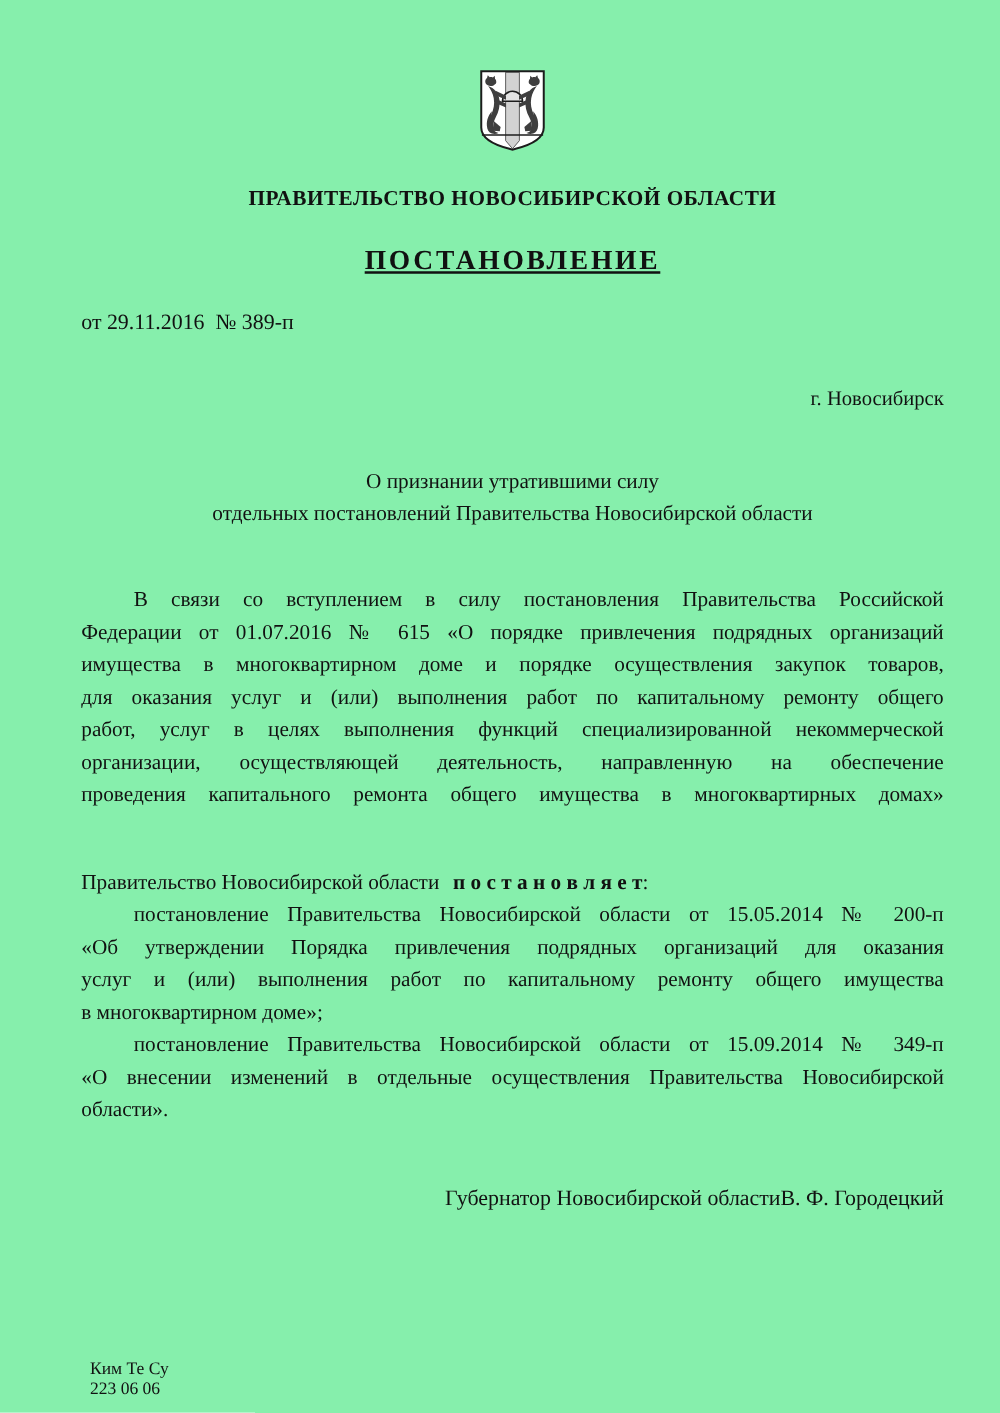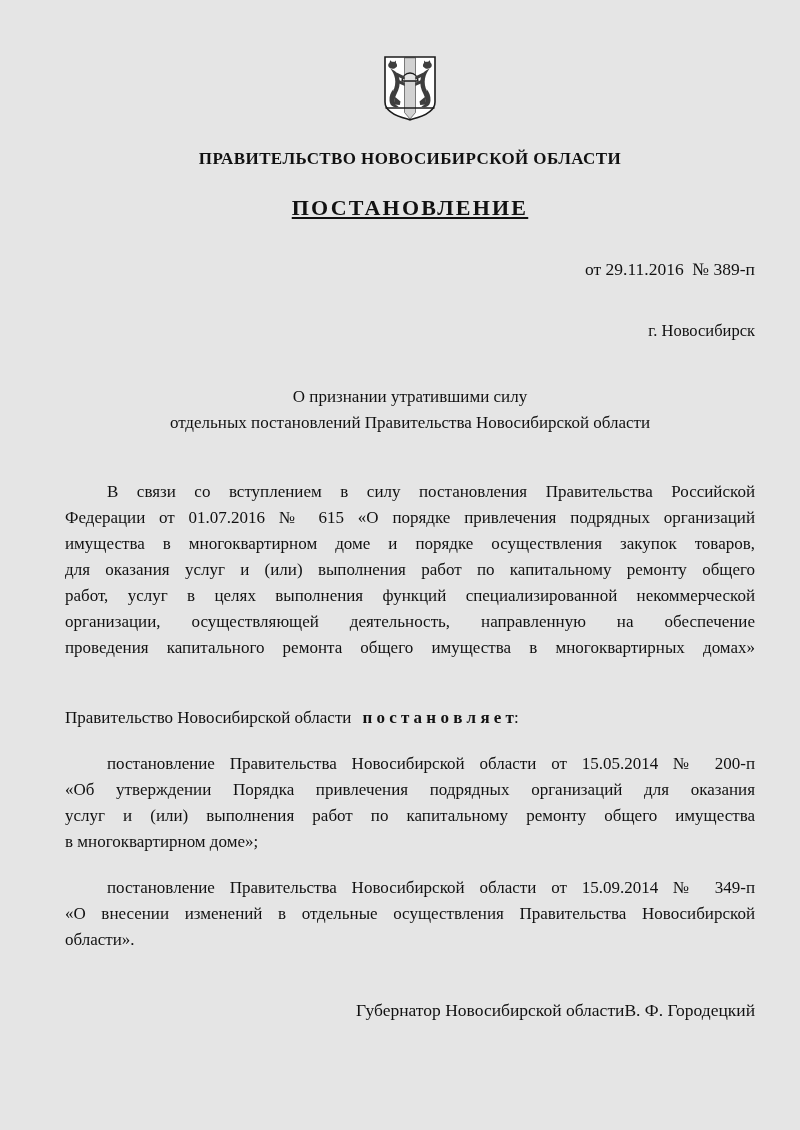--- a/index.html
+++ b/index.html
@@ -1,41 +1,41 @@
 <!DOCTYPE html>
 <html><head>
 <meta charset="utf-8">
 <style>
   html,body { margin:0; padding:0; }
   body {
     width:800px; height:1130px; background:#ffffff; color:#111;
     font-family:"Liberation Serif","DejaVu Serif",serif;
     -webkit-font-smoothing:antialiased;
   }
-  .page { position:relative; width:800px; height:1130px; overflow:hidden; background:#e5e5e5; }
+  .page { position:relative; width:800px; height:1130px; overflow:hidden; background:#86efac; }
   .content { padding:0 45px 0 65px; }
 
   .emblem { margin:55px auto 0 auto; width:54px; height:67px; display:block; }
 
   .org-name {
     margin-top:27px; text-align:center; font-weight:bold;
     font-size:17px; line-height:20px; letter-spacing:0.4px;
   }
   .doc-type {
     margin-top:26px; text-align:center; font-weight:bold;
     font-size:22px; line-height:26px; letter-spacing:2.2px;text-decoration:underline;
   }
-  .date-line { margin-top:36px; text-align:right; font-size:17.5px; line-height:24px; }
+  .date-line { margin-top:24px; text-align:left; font-size:17.5px; line-height:24px; }
   .city-line { margin-top:40px; text-align:right; font-size:16.5px; line-height:20px; }
 
   .subject { margin-top:43px; text-align:center; font-size:17px; line-height:26px; }
 
   .bodytext { margin-top:43px; font-size:17px; line-height:26px; }
   .para div { text-align:justify; text-align-last:justify; }
-  .para.indent-first div:first-child { text-indent:42px;margin-top:20px; }
+  .para.indent-first div:first-child { text-indent:42px; }
   .para.last-left div:last-child { text-align:left; text-align-last:left; }
   .bline { font-size:17px; line-height:26px;margin-top:44px; }
   .bline.left { text-align:left; text-align-last:left; }
   .bline.ind { text-indent:42px; }
   .resolve-word { font-weight:bold; margin-left:11px; }
 
   .sig-row {
     margin-top:44px; display:flex; justify-content:flex-end; align-items:baseline;
     font-size:17.5px; line-height:26px;margin-left:29px;
   }

